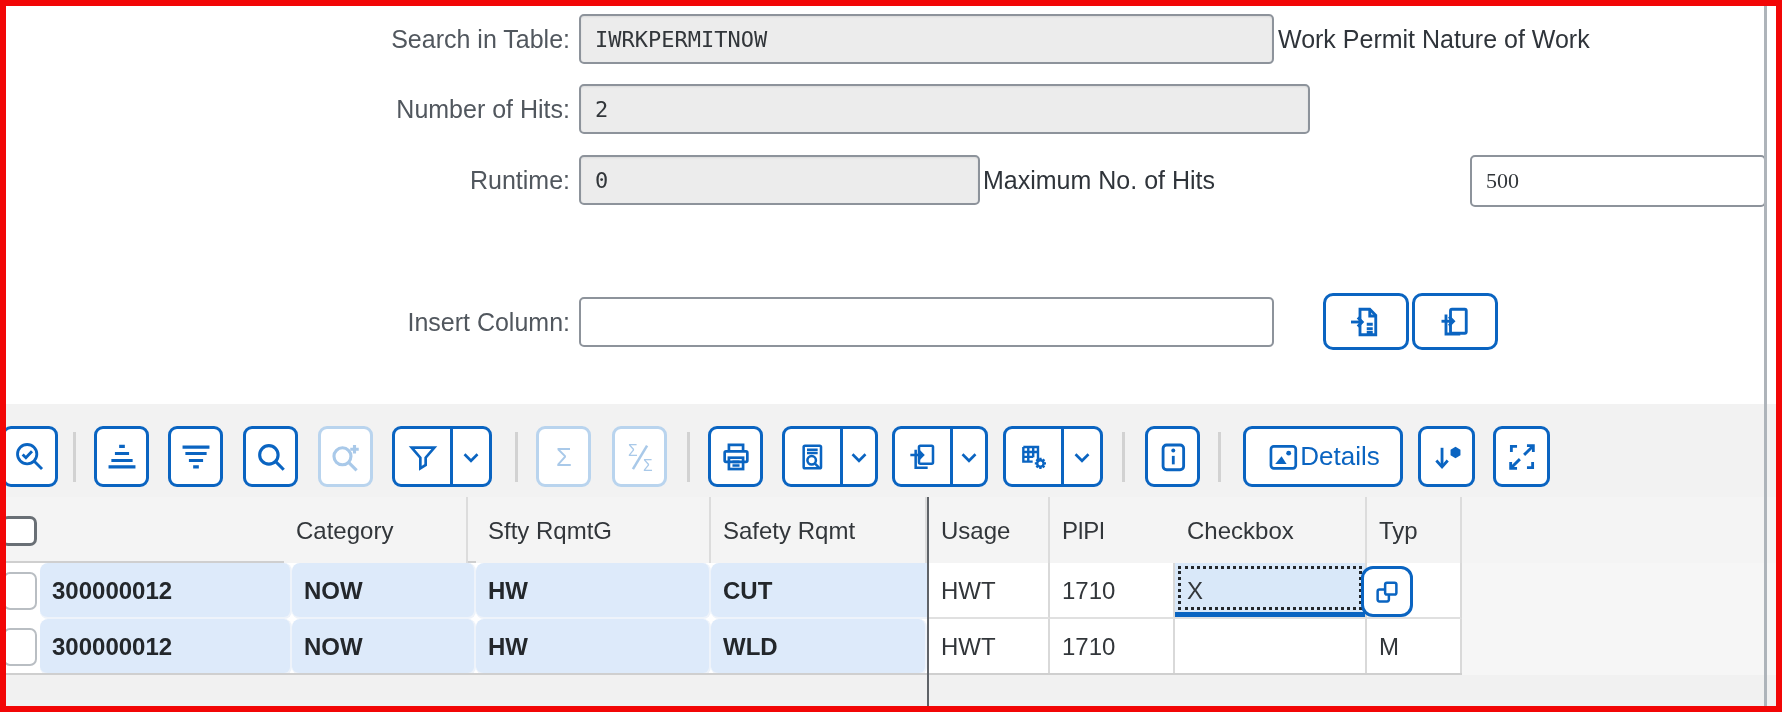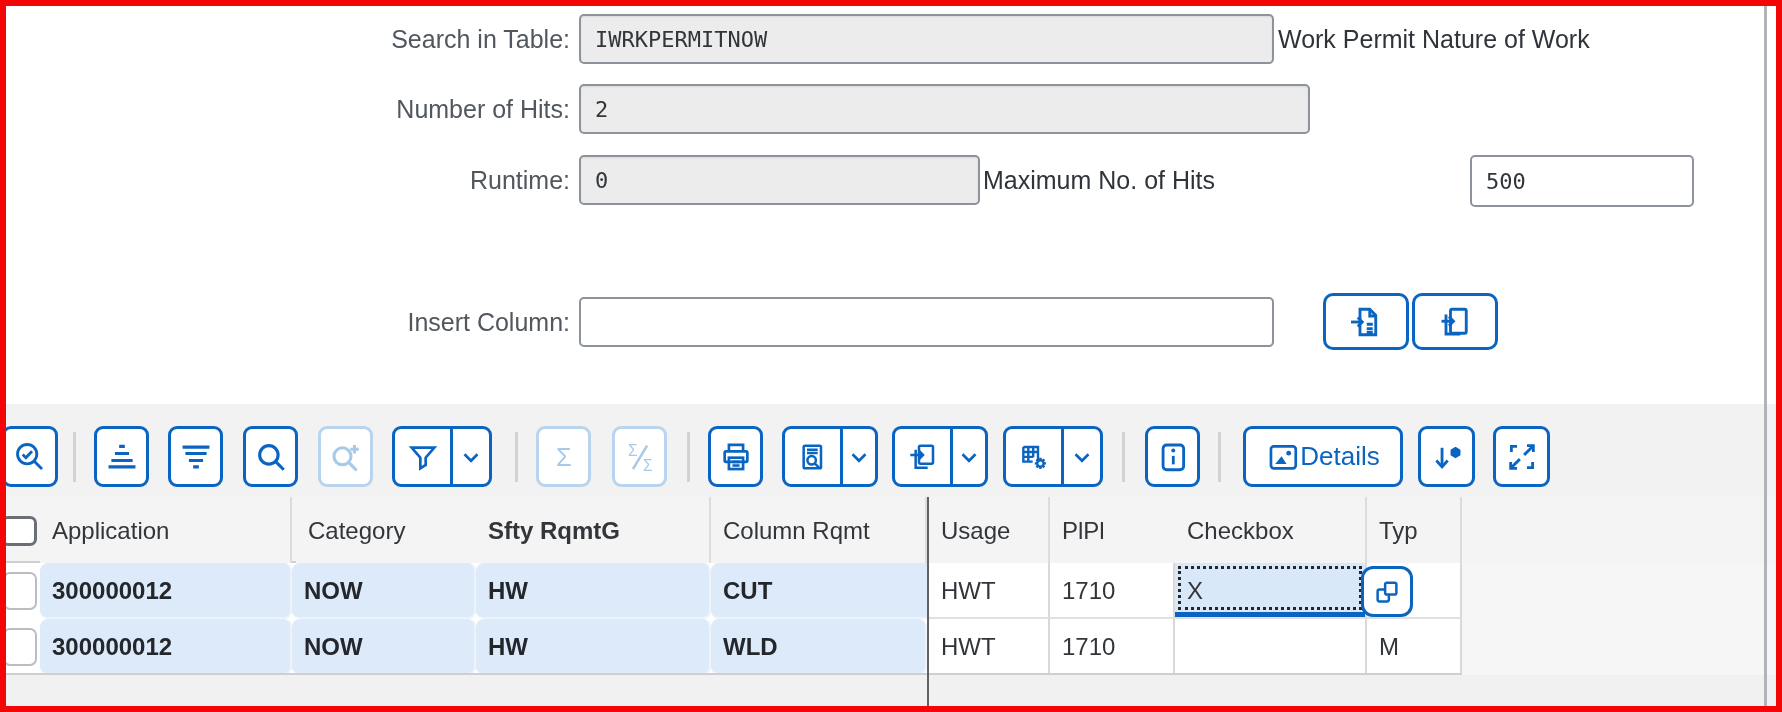--- a/index.html
+++ b/index.html
@@ -71,21 +71,21 @@
   <div class="flabel" style="right:1212px;top:84px;">Number of Hits:</div>
   <div class="field" style="left:579px;top:84px;width:731px;height:50px;">
     <span>2</span>
   </div>
 
   <div class="flabel" style="right:1212px;top:155px;">Runtime:</div>
   <div class="field" style="left:579px;top:155px;width:401px;height:50px;">
     <span>0</span>
   </div>
   <div class="ftext" style="left:983px;top:155px;">Maximum No. of Hits</div>
-  <div class="field editable" style="left:1470px;top:155px;width:224px;height:52px;">
+  <div class="field editable" style="left:1470px;top:155px;width:296px;height:52px;font-family:Liberation Serif, serif;">
     <span>500</span>
   </div>
 
   <div class="flabel" style="right:1212px;top:297px;">Insert Column:</div>
   <div class="field editable" style="left:579px;top:297px;width:695px;height:50px;">
     <span></span>
   </div>
 
   <div class="iconbtn" style="left:1323px;top:293px;width:86px;height:57px;">
     <span>
@@ -290,24 +290,23 @@
           <path d="M4 15.5V20h4.5"></path>
       </svg>
     </span>
   </div>
 
   <div class="thead-band"></div>
   <div class="thead-ext"></div>
 
   <div class="sel" style="left:1px;top:516px;width:36px;height:30px;border:3px solid #696f75;"></div>
 
-  <div class="hcell" style="left:40px;width:252px;">Application</div>
-  <div class="hcell" style="left:296px;width:184px;">Category</div>
-  <div class="hcell" style="left:476px;width:235px;font-weight:bold;">Sfty RqmtG</div>
-  <div class="hcell" style="left:711px;width:216px;">Column Rqmt</div>
+  <div class="hcell" style="left:284px;width:184px;">Category</div>
+  <div class="hcell" style="left:476px;width:235px;">Sfty RqmtG</div>
+  <div class="hcell" style="left:711px;width:216px;">Safety Rqmt</div>
   <div class="hcell" style="left:929px;width:121px;">Usage</div>
   <div class="hcell" style="left:1050px;width:149px;">PlPl</div>
   <div class="hcell" style="left:1175px;width:192px;">Checkbox</div>
   <div class="hcell" style="left:1367px;width:95px;">Typ</div>
 
   <div class="rows-right-bg"></div>
 
   <div class="sel" style="left:3px;top:572px;width:34px;height:38px;border:2px solid #b9bec3;"></div>
   <div class="cell frozen" style="left:40px;top:563px;width:252px;">300000012</div>
   <div class="cell frozen" style="left:292px;top:563px;width:184px;">NOW</div>

